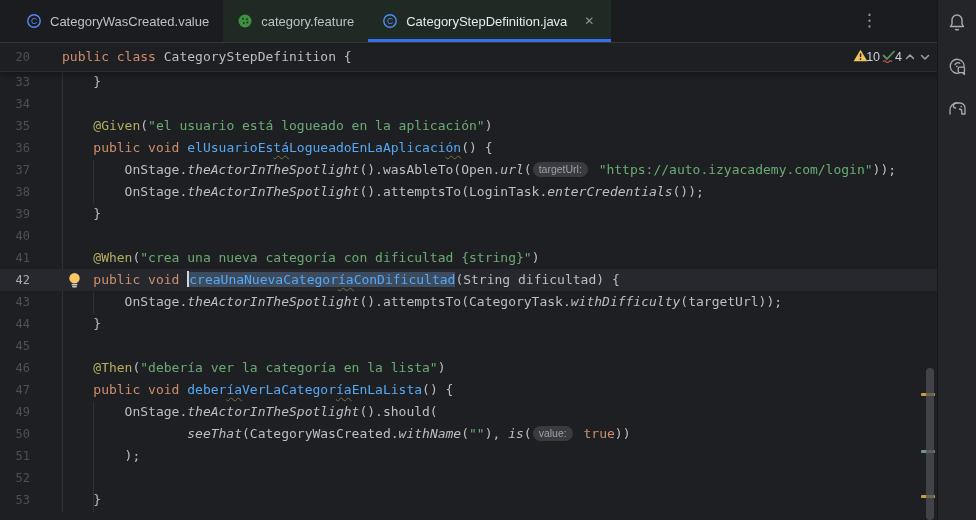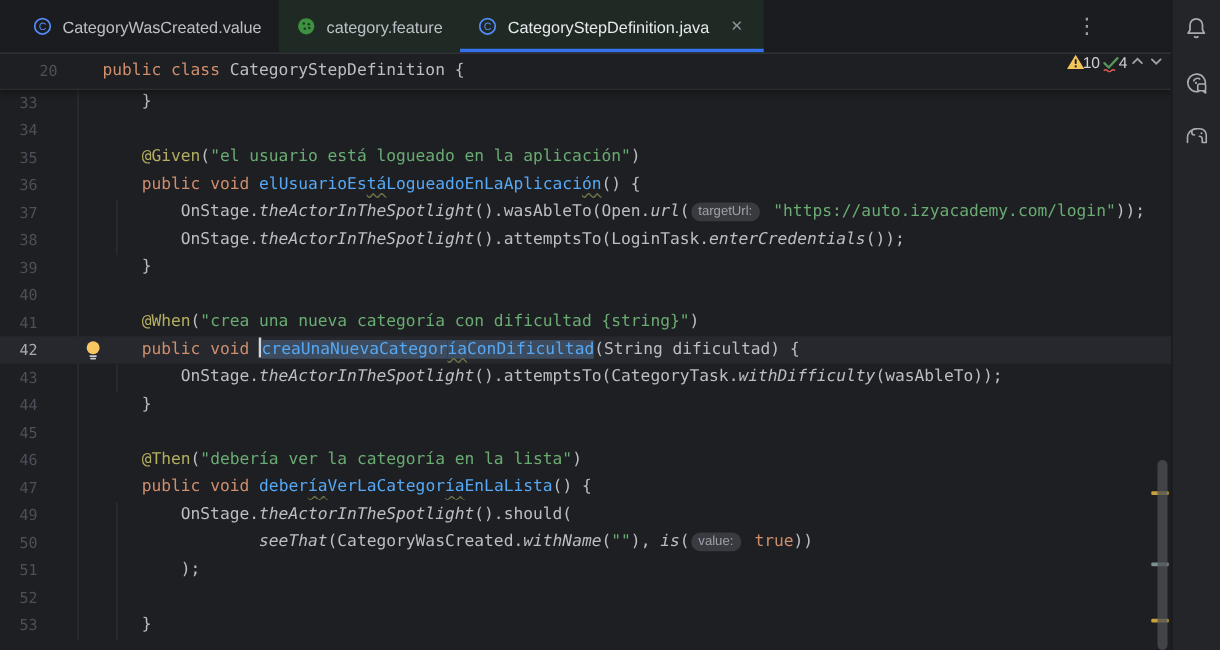--- a/index.html
+++ b/index.html
@@ -18,37 +18,37 @@
   .tab .close{color:#8F939A;font-size:12px;margin-left:6px;padding:1px 3px;border-radius:3px;}
   .tab .ticon{display:flex;align-items:center;}
   .kebab{position:absolute;right:50px;top:0;height:42px;border:0;background:transparent;
     color:#9DA0A8;font-size:17px;line-height:42px;padding:0 10px;cursor:default;}
 
   
   .sticky{position:absolute;top:42px;left:0;width:938px;height:28px;background:var(--editor-bg);
     border-top:1px solid #35373C;border-bottom:1px solid #2B2D31;
     box-shadow:0 3px 5px rgba(0,0,0,.28);z-index:6;}
   .sticky .codeline{position:absolute;left:62px;top:0;line-height:28px;}
-  .sticky .num{line-height:28px;margin-left:16px;}
-  .inspect{position:absolute;right:6px;top:0;height:28px;display:flex;align-items:flex-start;gap:1px;
+  .sticky .num{line-height:28px;}
+  .inspect{position:absolute;right:6px;top:0;height:28px;display:flex;align-items:center;gap:1px;
     font-size:12.5px;color:#CED0D6;}
   .inspect .cnt{margin-left:-3px;}
   .inspect .chev{display:flex;align-items:center;padding:0 1px;}
 
   
   .editor{position:absolute;top:71px;left:0;width:938px;height:449px;overflow:hidden;
     background:var(--editor-bg);}
   .row{position:relative;height:22px;line-height:22px;white-space:pre;}
   .row.current{background:var(--current-line);}
   .num{position:absolute;left:0;top:0;width:30px;text-align:right;
     font-family:"DejaVu Sans Mono",monospace;font-size:12px;color:var(--gutter);}
   .row .num{line-height:22px;}
   .num.active{color:var(--gutter-active);}
   .codeline{position:absolute;left:62px;top:0;font-family:"DejaVu Sans Mono",monospace;
-    font-size:13px;white-space:pre;margin-left:20px;}
+    font-size:13px;white-space:pre;}
   .tk{color:var(--plain);}
   .tk.kw{color:var(--kw);}
   .tk.str{color:var(--str);}
   .tk.ann{color:var(--ann);}
   .tk.decl{color:var(--decl);}
   .tk.it{font-style:italic;color:var(--plain);}
   .tk.link{color:var(--str);text-underline-offset:3px;}
   .tk.u{text-decoration:underline wavy var(--typo);text-decoration-thickness:1px;text-underline-offset:3px;}
   .tk.sel{background:var(--sel);}
   .tk.hint{display:inline-block;background:var(--hint-bg);color:var(--hint-fg);
@@ -158,21 +158,21 @@
         <div class="row"><span class="num">36</span><span class="codeline"><span class="tk plain">    </span><span class="tk kw">public </span><span class="tk kw">void </span><span class="tk decl">elUsuarioEs</span><span class="tk decl u">tá</span><span class="tk decl">LogueadoEnLaAplicaci</span><span class="tk decl u">ón</span><span class="tk plain">() {</span></span></div>
         <div class="row"><span class="num">37</span><span class="codeline"><span class="tk plain">        OnStage.</span><span class="tk it">theActorInTheSpotlight</span><span class="tk plain">().wasAbleTo(Open.</span><span class="tk it">url</span><span class="tk plain">(</span><span class="tk hint">targetUrl:</span><span class="tk plain"> </span><span class="tk str">"</span><span class="tk link">https://auto.izyacademy.com/login</span><span class="tk str">"</span><span class="tk plain">));</span></span></div>
         <div class="row"><span class="num">38</span><span class="codeline"><span class="tk plain">        OnStage.</span><span class="tk it">theActorInTheSpotlight</span><span class="tk plain">().attemptsTo(LoginTask.</span><span class="tk it">enterCredentials</span><span class="tk plain">());</span></span></div>
         <div class="row"><span class="num">39</span><span class="codeline"><span class="tk plain">    }</span></span></div>
         <div class="row"><span class="num">40</span><span class="codeline"></span></div>
         <div class="row"><span class="num">41</span><span class="codeline"><span class="tk plain">    </span><span class="tk ann">@When</span><span class="tk plain">(</span><span class="tk str">"crea una nueva categoría con dificultad {string}"</span><span class="tk plain">)</span></span></div>
         <div class="row current"><span class="num active">42</span><span class="bulb"><svg width="13" height="17" viewBox="0 0 13 17">
               <circle cx="6.5" cy="6.2" r="5.2" fill="#F8C762"></circle>
               <path d="M4.2 12.8 h4.6 M4.8 14.8 h3.4" stroke="#C8CACE" stroke-width="1.4" stroke-linecap="round"></path>
             </svg></span><span class="codeline"><span class="tk plain">    </span><span class="tk kw">public </span><span class="tk kw">void </span><span class="caret"></span><span class="tk decl sel">creaUnaNuevaCategor</span><span class="tk decl u sel">ía</span><span class="tk decl sel">ConDificultad</span><span class="tk plain">(String dificultad) {</span></span></div>
-        <div class="row"><span class="num">43</span><span class="codeline"><span class="tk plain">        OnStage.</span><span class="tk it">theActorInTheSpotlight</span><span class="tk plain">().attemptsTo(CategoryTask.</span><span class="tk it">withDifficulty</span><span class="tk plain">(wasAbleTo));</span></span></div>
+        <div class="row"><span class="num">43</span><span class="codeline"><span class="tk plain">        OnStage.</span><span class="tk it">theActorInTheSpotlight</span><span class="tk plain">().attemptsTo(CategoryTask.</span><span class="tk it">withDifficulty</span><span class="tk plain">(targetUrl));</span></span></div>
         <div class="row"><span class="num">44</span><span class="codeline"><span class="tk plain">    }</span></span></div>
         <div class="row"><span class="num">45</span><span class="codeline"></span></div>
         <div class="row"><span class="num">46</span><span class="codeline"><span class="tk plain">    </span><span class="tk ann">@Then</span><span class="tk plain">(</span><span class="tk str">"debería ver la categoría en la lista"</span><span class="tk plain">)</span></span></div>
         <div class="row"><span class="num">47</span><span class="codeline"><span class="tk plain">    </span><span class="tk kw">public </span><span class="tk kw">void </span><span class="tk decl">deber</span><span class="tk decl u">ía</span><span class="tk decl">VerLaCategor</span><span class="tk decl u">ía</span><span class="tk decl">EnLaLista</span><span class="tk plain">() {</span></span></div>
         <div class="row"><span class="num">49</span><span class="codeline"><span class="tk plain">        OnStage.</span><span class="tk it">theActorInTheSpotlight</span><span class="tk plain">().should(</span></span></div>
         <div class="row"><span class="num">50</span><span class="codeline"><span class="tk plain">                </span><span class="tk it">seeThat</span><span class="tk plain">(CategoryWasCreated.</span><span class="tk it">withName</span><span class="tk plain">(</span><span class="tk str">""</span><span class="tk plain">), </span><span class="tk it">is</span><span class="tk plain">(</span><span class="tk hint">value:</span><span class="tk plain"> </span><span class="tk kw">true</span><span class="tk plain">))</span></span></div>
         <div class="row"><span class="num">51</span><span class="codeline"><span class="tk plain">        );</span></span></div>
         <div class="row"><span class="num">52</span><span class="codeline"></span></div>
         <div class="row"><span class="num">53</span><span class="codeline"><span class="tk plain">    }</span></span></div>
       </div>

